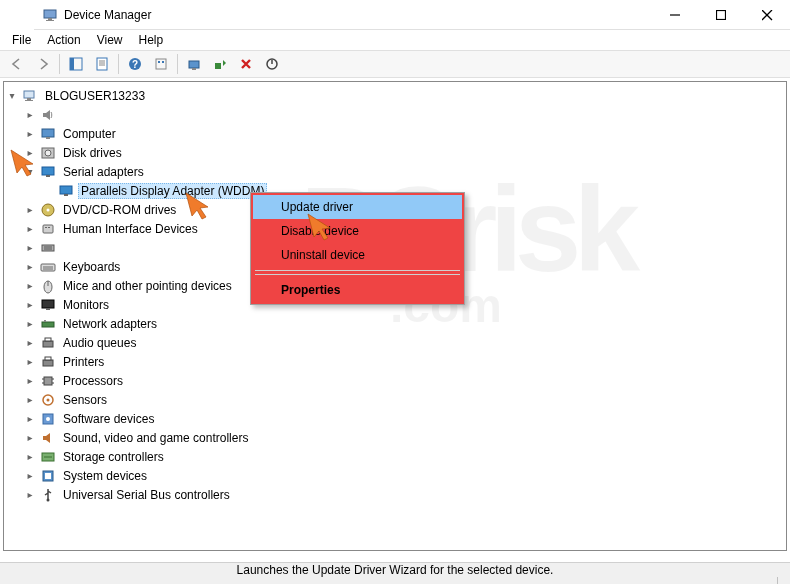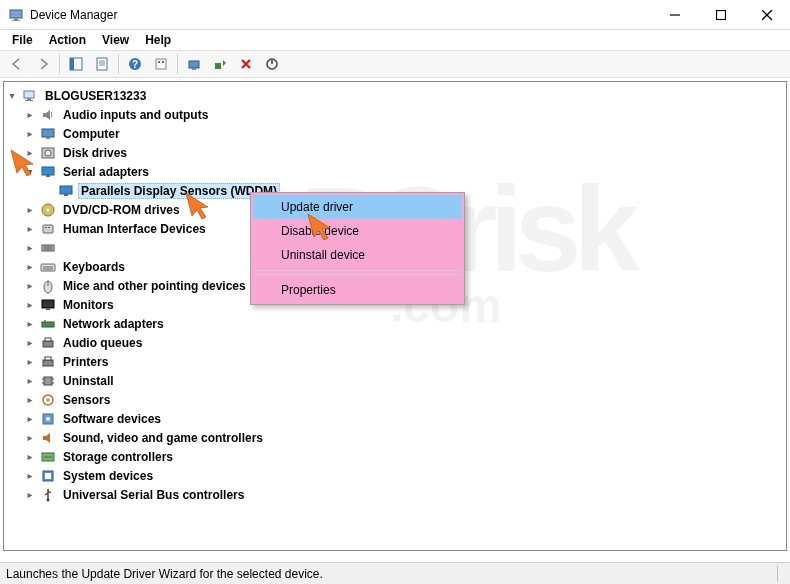--- a/index.html
+++ b/index.html
@@ -1,52 +1,52 @@
 <!DOCTYPE html>
 <html><head>
 <meta charset="utf-8">
 <style>
   * { box-sizing: border-box; margin: 0; padding: 0; }
   body { font-family: 'Segoe UI', Tahoma, sans-serif; font-size: 12px; background: #fff; width: 790px; height: 584px; overflow: hidden; position: relative; }
   
   
-  .titlebar { height: 30px; display: flex; align-items: center; padding-left: 8px; border-bottom: 1px solid #e0e0e0; }
+  .titlebar { height: 30px; display: flex; align-items: center; padding-left: 8px; border-bottom: 1px solid #e0e0e0; margin-left: 34px; }
   .titlebar-icon { width: 16px; height: 16px; margin-right: 6px; display: inline-flex; align-items: center; justify-content: center; }
   .titlebar-title { font-size: 12px; flex: 1; }
   .winbtns { display: flex; height: 100%; }
   .winbtn { width: 46px; height: 30px; display: flex; align-items: center; justify-content: center; cursor: default; }
   
   
   .menubar { height: 20px; display: flex; align-items: center; padding: 0 4px; }
-  .menubar-item { padding: 2px 8px; cursor: default; font-weight: bold; }
+  .menubar-item { padding: 2px 8px; cursor: default; }
   
   
   .toolbar { height: 28px; display: flex; align-items: center; padding: 0 4px; border-top: 1px solid #e0e0e0; border-bottom: 1px solid #e0e0e0; background: #f7f7f7; gap: 0; }
   .tbtn { width: 24px; height: 24px; display: flex; align-items: center; justify-content: center; cursor: default; margin: 0 1px; }
   .tsep { width: 1px; height: 20px; background: #d0d0d0; margin: 0 3px; }
   
   
   .treepanel { border: 1px solid #888; margin: 3px; height: 470px; overflow: auto; background: #fff; position: relative; }
   .tree { padding: 4px 0; white-space: nowrap; }
   .trow { height: 19px; display: flex; align-items: center; cursor: default; }
   .tspacer { display: inline-block; }
   .ttoggle { width: 16px; height: 16px; display: inline-flex; align-items: center; justify-content: center; color: #666; font-size: 10px; cursor: default; }
   .ticon { width: 16px; height: 16px; margin: 0 4px 0 2px; display: inline-flex; align-items: center; justify-content: center; }
-  .tlabel { padding: 1px 3px; font-weight: bold; }
+  .tlabel { padding: 1px 3px; }
   .tlabel.sel { background: #cce8ff; border: 1px dotted #7ab7e8; padding: 0 2px; }
   
   
-  .ctxmenu { position: absolute; background: #f9a8d4; border: 1px solid #a0a0a0; box-shadow: 3px 3px 5px rgba(0,0,0,0.25); padding: 2px; min-width: 215px; z-index: 100; }
+  .ctxmenu { position: absolute; background: #ef4444; border: 1px solid #a0a0a0; box-shadow: 3px 3px 5px rgba(0,0,0,0.25); padding: 2px; min-width: 215px; z-index: 100; }
   .ctxitem { padding: 5px 18px 5px 28px; cursor: default; font-size: 12px; }
   .ctxitem.hl { background: #91c9f7; }
-  .ctxitem.bold { font-weight: normal; }
+  .ctxitem.bold { font-weight: bold; }
   .ctxsep { height: 1px; background: #d0d0d0; margin: 3px 2px; }
   
   
-  .statusbar { position: absolute; bottom: 0; left: 0; right: 0; height: 22px; display: flex; align-items: center; padding: 0 6px; border-top: 1px solid #d0d0d0; background: #f0f0f0; font-size: 12px; }
+  .statusbar { position: absolute; bottom: 0; left: 0; right: 0; height: 22px; display: flex; align-items: center; padding: 0 6px; border-top: 1px solid #d0d0d0; background: #f0f0f0; font-size: 12px; flex-direction: column; }
   .statusbar .sep { border-left: 1px solid #c0c0c0; height: 16px; margin: 0 6px; }
   
   
   .arrow-cursor { position: absolute; z-index: 200; pointer-events: none; }
   
   
   .watermark { position: absolute; top: 160px; left: 300px; font-size: 120px; font-weight: bold; color: rgba(0,0,0,0.05); transform: rotate(0deg); pointer-events: none; z-index: 1; font-family: Arial, sans-serif; letter-spacing: -8px; }
   .watermark .sm { font-size: 48px; letter-spacing: 0; display:block; margin-top:-20px; margin-left: 90px;}
 </style>
 </head>
@@ -170,21 +170,20 @@
       </div>
       <div class="trow">
         <span class="tspacer" style="width:18px"></span>
         <span class="ttoggle">▸</span>
         <span class="ticon">
           <svg width="16" height="16" viewBox="0 0 16 16">
             <path d="M3 6h3l4-3v10l-4-3H3z" fill="#888"></path>
             <path d="M11 5c1 1 1 5 0 6" fill="none" stroke="#888"></path>
           </svg>
         </span>
-        <span class="tlabel">Audio inputs and outputs</span>
       </div>
       <div class="trow">
         <span class="tspacer" style="width:18px"></span>
         <span class="ttoggle">▸</span>
         <span class="ticon">
           <svg width="16" height="16" viewBox="0 0 16 16">
             <rect x="2" y="3" width="12" height="8" fill="#5a93cc" stroke="#2a5a8a"></rect>
             <rect x="6" y="11" width="4" height="2" fill="#888"></rect>
           </svg>
         </span>
@@ -214,21 +213,21 @@
       </div>
       <div class="trow">
         <span class="tspacer" style="width:36px"></span>
         <span class="ttoggle"></span>
         <span class="ticon">
           <svg width="16" height="16" viewBox="0 0 16 16">
             <rect x="2" y="3" width="12" height="8" fill="#3a8acc" stroke="#1a5a9a"></rect>
             <rect x="6" y="11" width="4" height="2" fill="#666"></rect>
           </svg>
         </span>
-        <span class="tlabel sel">Parallels Display Sensors (WDDM)</span>
+        <span class="tlabel sel">Parallels Display Adapter (WDDM)</span>
       </div>
       <div class="trow">
         <span class="tspacer" style="width:18px"></span>
         <span class="ttoggle">▸</span>
         <span class="ticon">
           <svg width="16" height="16" viewBox="0 0 16 16">
             <circle cx="8" cy="8" r="6" fill="#d4c060" stroke="#8a7020"></circle>
             <circle cx="8" cy="8" r="1.5" fill="#fff"></circle>
           </svg>
         </span>
@@ -329,21 +328,21 @@
         <span class="ttoggle">▸</span>
         <span class="ticon">
           <svg width="16" height="16" viewBox="0 0 16 16">
             <rect x="4" y="4" width="8" height="8" fill="#999" stroke="#444"></rect>
             <line x1="2" y1="6" x2="4" y2="6" stroke="#444"></line>
             <line x1="12" y1="6" x2="14" y2="6" stroke="#444"></line>
             <line x1="2" y1="10" x2="4" y2="10" stroke="#444"></line>
             <line x1="12" y1="10" x2="14" y2="10" stroke="#444"></line>
           </svg>
         </span>
-        <span class="tlabel">Uninstall</span>
+        <span class="tlabel">Processors</span>
       </div>
       <div class="trow">
         <span class="tspacer" style="width:18px"></span>
         <span class="ttoggle">▸</span>
         <span class="ticon">
           <svg width="16" height="16" viewBox="0 0 16 16">
             <circle cx="8" cy="8" r="5" fill="none" stroke="#c07030" stroke-width="1.5"></circle>
             <circle cx="8" cy="8" r="1.5" fill="#c07030"></circle>
           </svg>
         </span>

